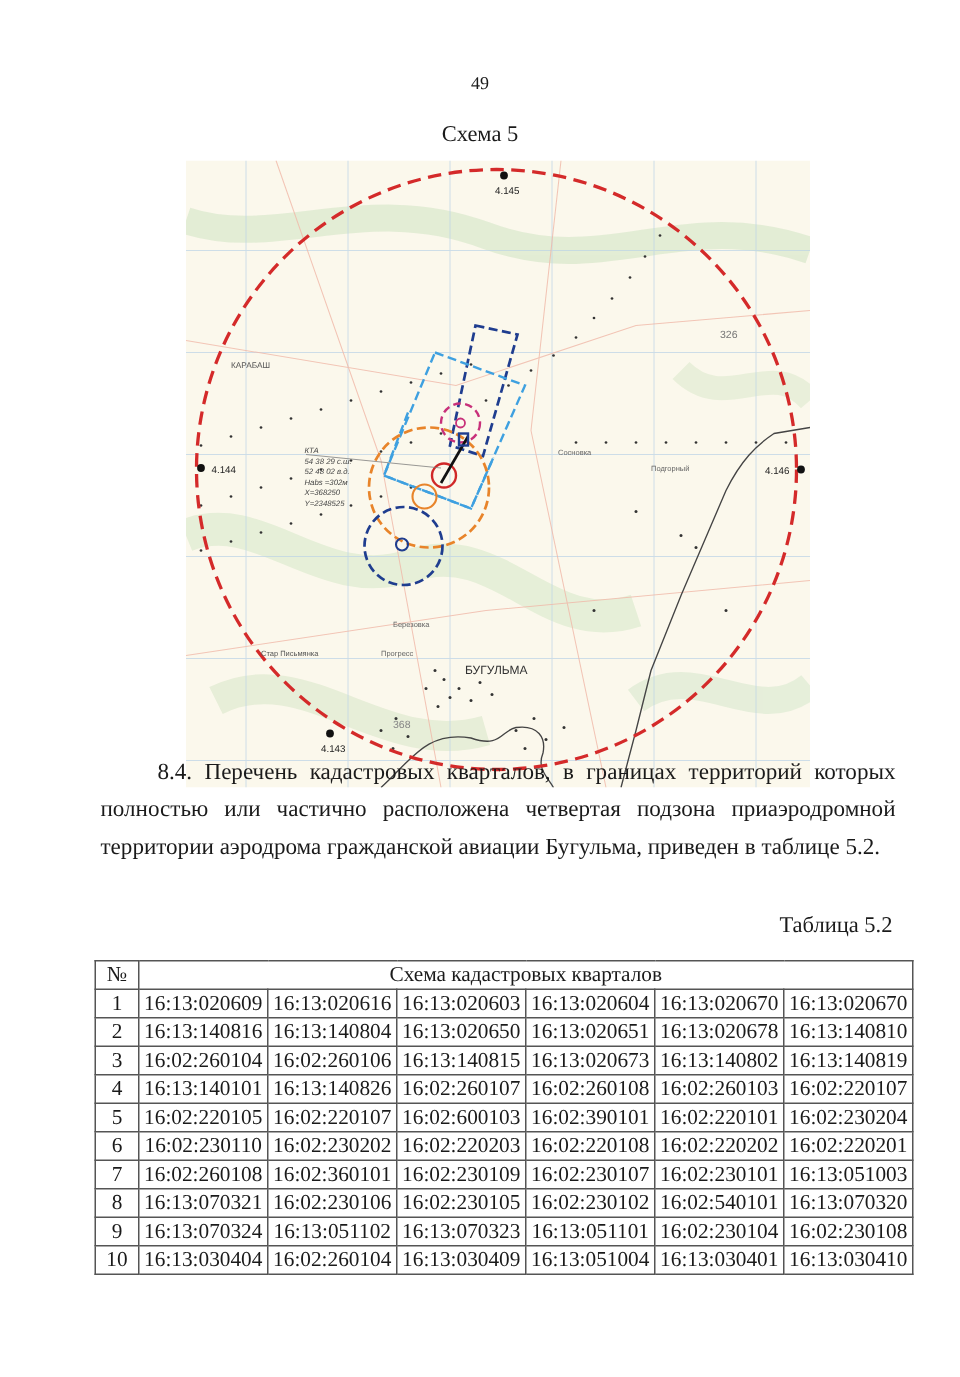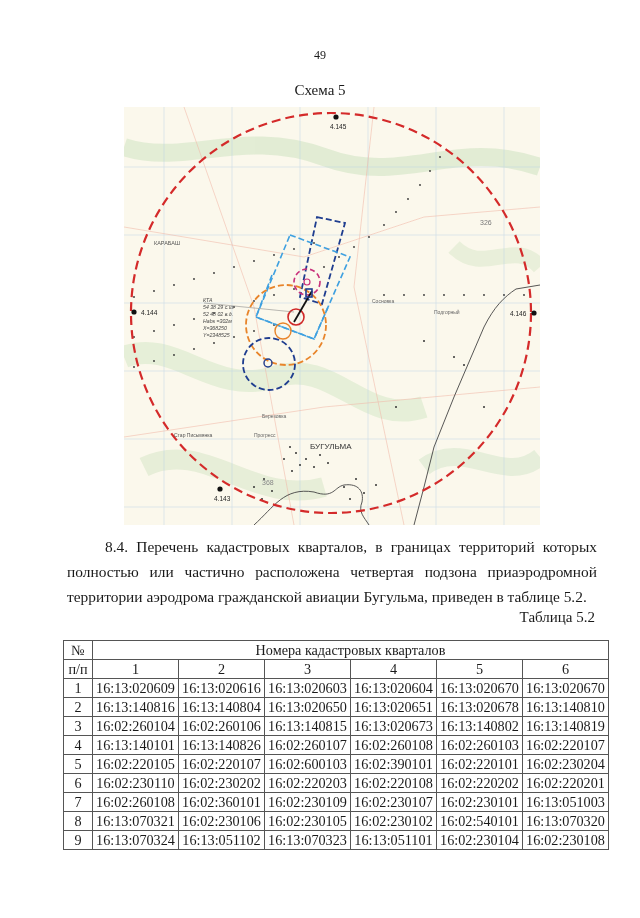--- a/index.html
+++ b/index.html
@@ -5,21 +5,21 @@
   html, body { margin: 0; padding: 0; }
   body {
     width: 640px; height: 918px; background: #ffffff; position: relative; overflow: hidden;
     font-family: "Liberation Serif", "DejaVu Serif", serif; color: #1a1a1a;
   }
   .page-number { position: absolute; top: 48px; left: 0; width: 640px; text-align: center; font-size: 12px; }
   .schema-title { position: absolute; top: 82px; left: 0; width: 640px; text-align: center; font-size: 15px; }
   .map { position: absolute; left: 124px; top: 107px; width: 428px; height: 418px; }
   .map svg { display: block; }
   .para {
-    position: absolute; left: 67px; top: 534px; width: 530px;
+    position: absolute; left: 67px; top: 502px; width: 530px;
     font-size: 15.4px; line-height: 25px; text-align: justify; font-family: Liberation Serif, serif;
   }
   .para .indent { display: inline-block; width: 38px; }
   .table-caption { position: absolute; top: 609px; right: 45px; font-size: 15px; }
   table.cad {
     position: absolute; left: 63px; top: 640px; width: 546px;
     border-collapse: collapse; font-size: 14.2px;
   }
   table.cad td, table.cad th {
     border: 1px solid #555; padding: 0 3px; height: 18px; line-height: 18px;
@@ -200,30 +200,21 @@
 <div class="para">
   <span class="indent"></span><span>8.4. Перечень кадастровых кварталов, в границах территорий которых полностью или частично расположена четвертая подзона приаэродромной территории аэродрома гражданской авиации Бугульма, приведен в таблице 5.2.</span>
 </div>
 
 <div class="table-caption">Таблица 5.2</div>
 
 <table class="cad">
   <thead>
     <tr>
       <th class="nhdr">№</th>
-      <th colspan="6">Номера кадастровых кварталов</th>
-    </tr>
-    <tr>
-      <th class="nhdr">п/п</th>
-      <th>1</th>
-      <th>2</th>
-      <th>3</th>
-      <th>4</th>
-      <th>5</th>
-      <th>6</th>
+      <th colspan="6">Схема кадастровых кварталов</th>
     </tr>
   </thead>
   <tbody id="table-body">
       <tr>
         <td class="num">1</td>
         <td>16:13:020609</td>
         <td>16:13:020616</td>
         <td>16:13:020603</td>
         <td>16:13:020604</td>
         <td>16:13:020670</td>
@@ -294,14 +285,23 @@
       </tr>
       <tr>
         <td class="num">9</td>
         <td>16:13:070324</td>
         <td>16:13:051102</td>
         <td>16:13:070323</td>
         <td>16:13:051101</td>
         <td>16:02:230104</td>
         <td>16:02:230108</td>
       </tr>
+      <tr>
+        <td class="num">10</td>
+        <td>16:13:030404</td>
+        <td>16:02:260104</td>
+        <td>16:13:030409</td>
+        <td>16:13:051004</td>
+        <td>16:13:030401</td>
+        <td>16:13:030410</td>
+      </tr>
     </tbody>
 </table>
 
 </body></html>

